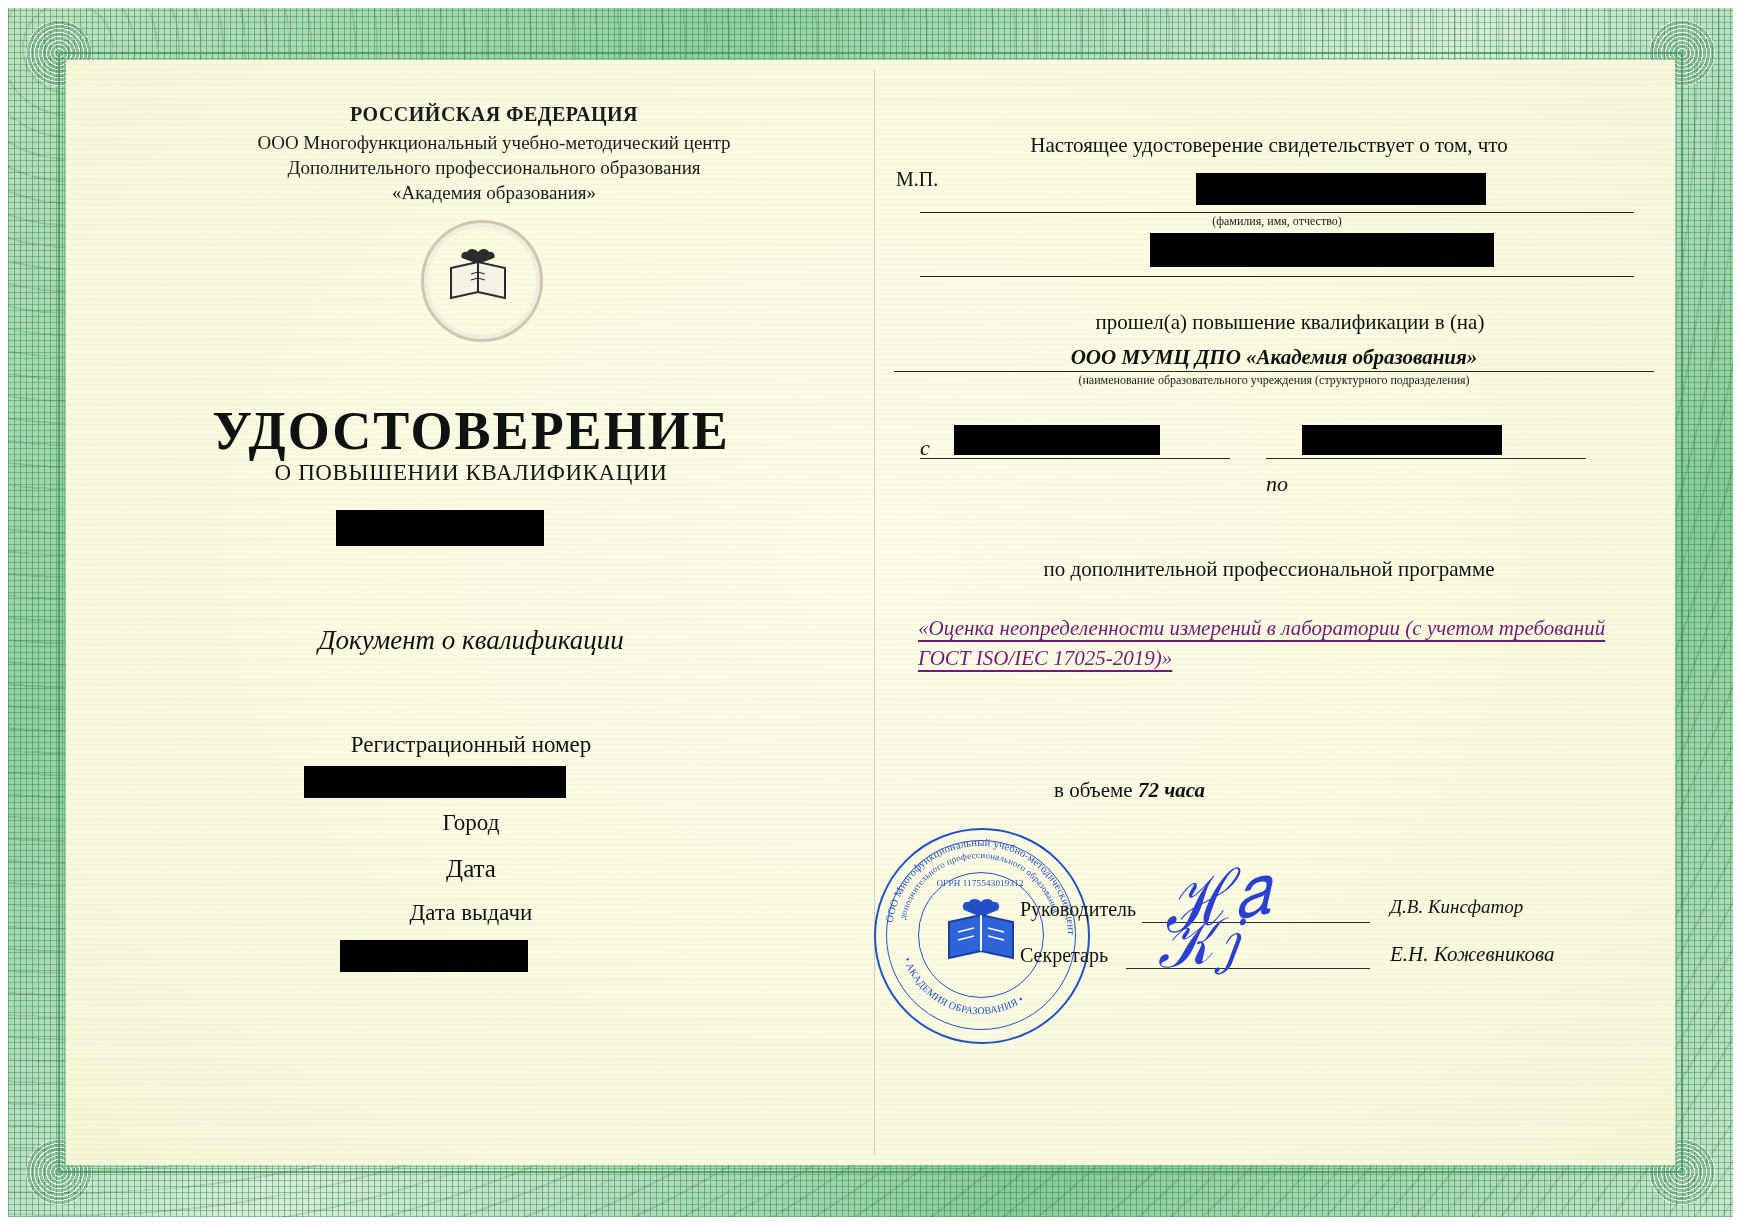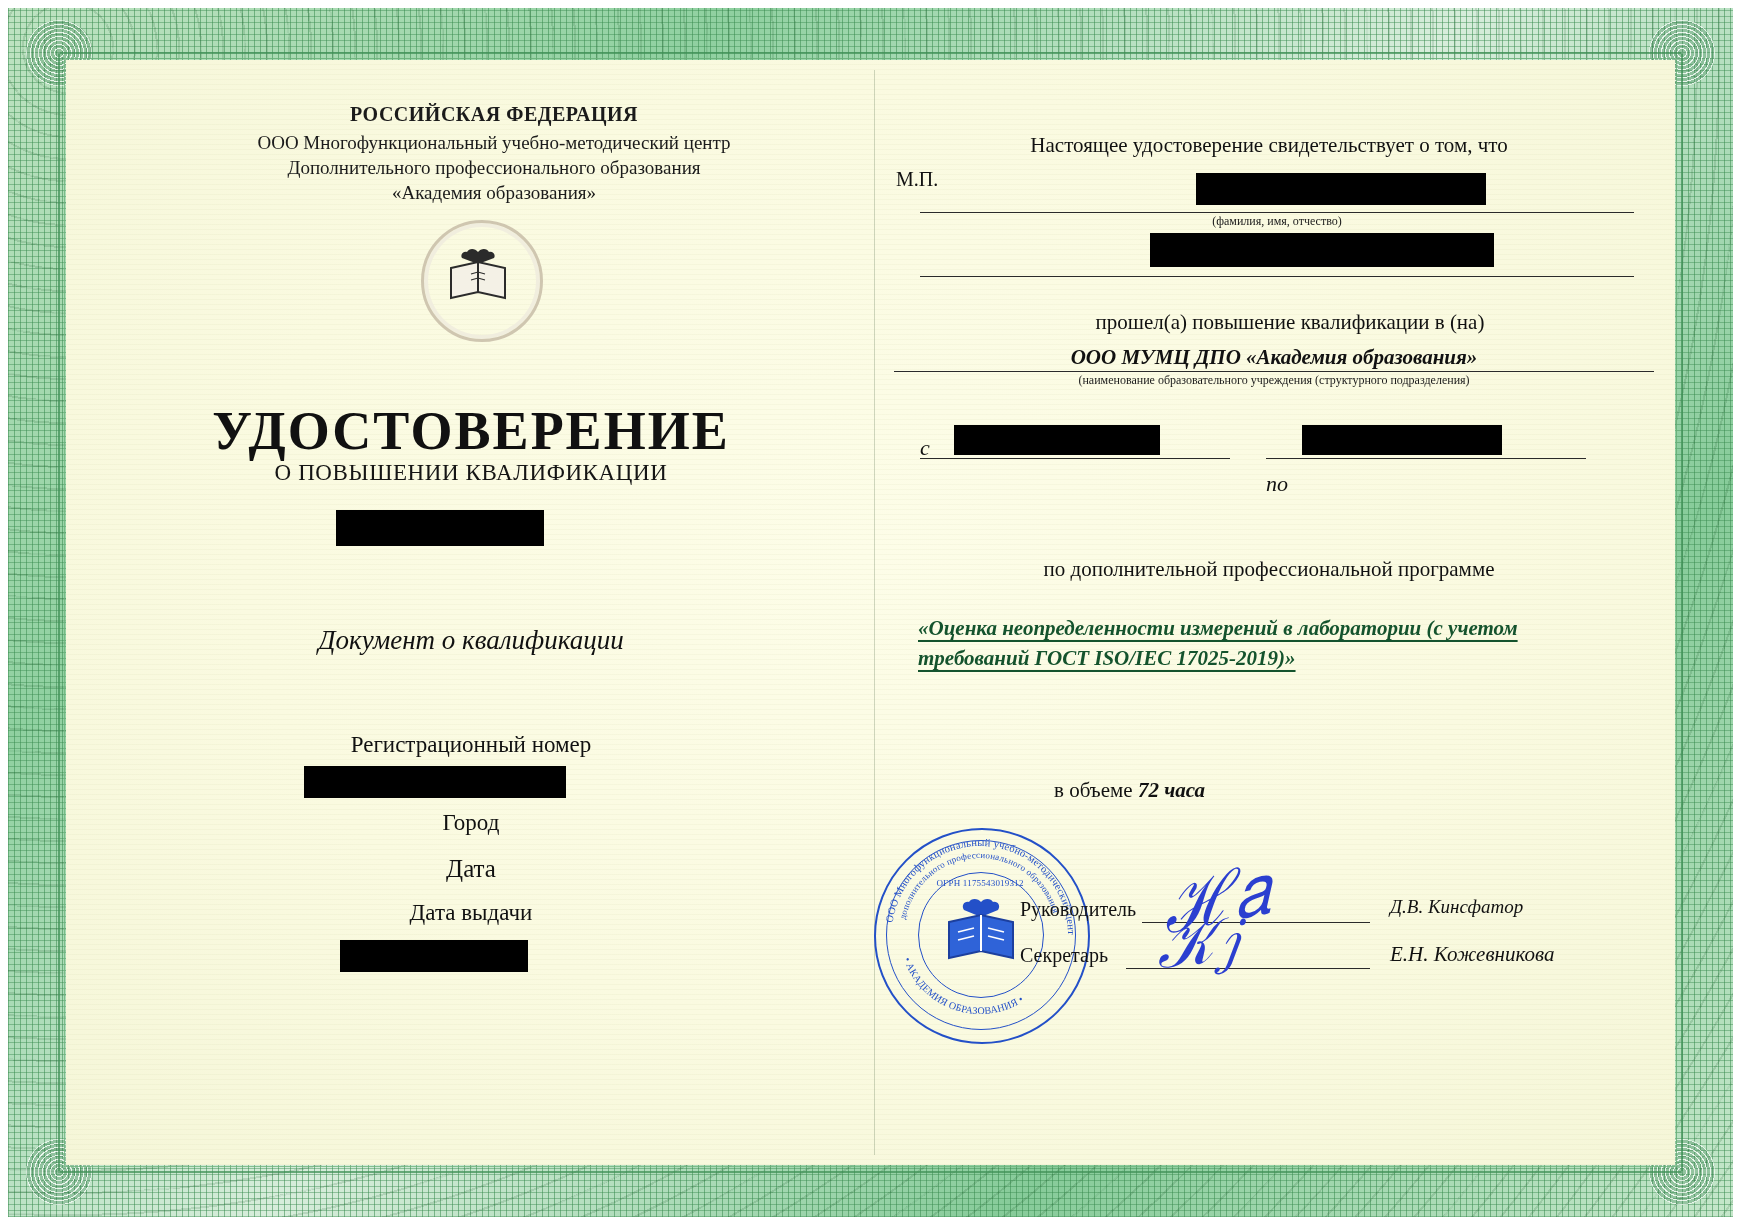--- a/index.html
+++ b/index.html
@@ -316,23 +316,23 @@
     text-align: center;
     font-size: 21px;
     color: #111;
   }
   .program-name {
     position: absolute;
     left: 44px; top: 553px;
     width: 700px;
     font-size: 21px;
     font-style: italic;
-    font-weight: 700;
+    font-weight: 400;
     line-height: 1.45;
-    color: #14532d;
+    color: #701a75;
     text-decoration: underline;
     text-underline-offset: 5px;
   }
   .volume-row {
     position: absolute;
     left: 180px; top: 718px;
     width: 560px;
     font-size: 21px;
     color: #111;
   }

